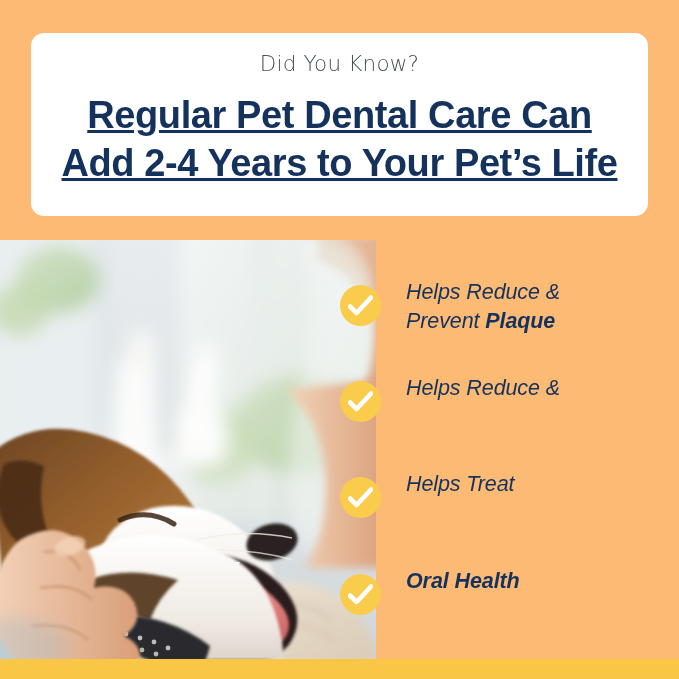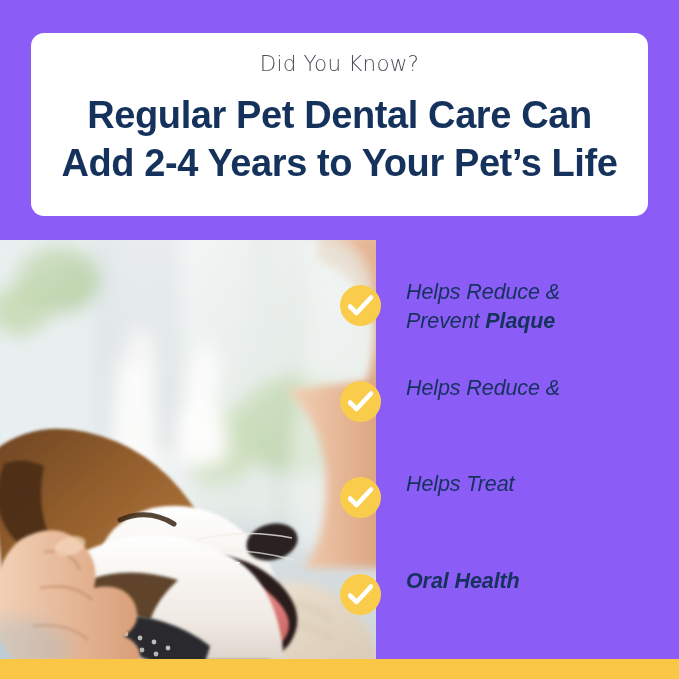--- a/index.html
+++ b/index.html
@@ -4,21 +4,21 @@
 <style>
   html, body {
     margin: 0;
     padding: 0;
     background: #ffffff;
   }
   #poster {
     position: relative;
     width: 679px;
     height: 679px;
-    background: #8b5cf6;
+    background: #fdba74;
     overflow: hidden;
     font-family: "Liberation Sans", sans-serif;
   }
 
   
   #headline-card {
     position: absolute;
     left: 31px;
     top: 33px;
     width: 617px;
@@ -40,21 +40,21 @@
   }
   #headline {
     margin: 14px 0 0 0;
     font-family: "Liberation Sans", sans-serif;
     font-size: 38px;
     font-weight: bold;
     line-height: 1.28;
     letter-spacing: -0.4px;
     color: #15325c;
   }
-  #headline .ln { display: block; white-space: nowrap; }
+  #headline .ln { display: block; white-space: nowrap; text-decoration: underline; }
 
   
   #photo {
     position: absolute;
     left: 0;
     top: 240px;
     width: 376px;
     height: 421px;
     overflow: hidden;
     background: #cfd6da;

